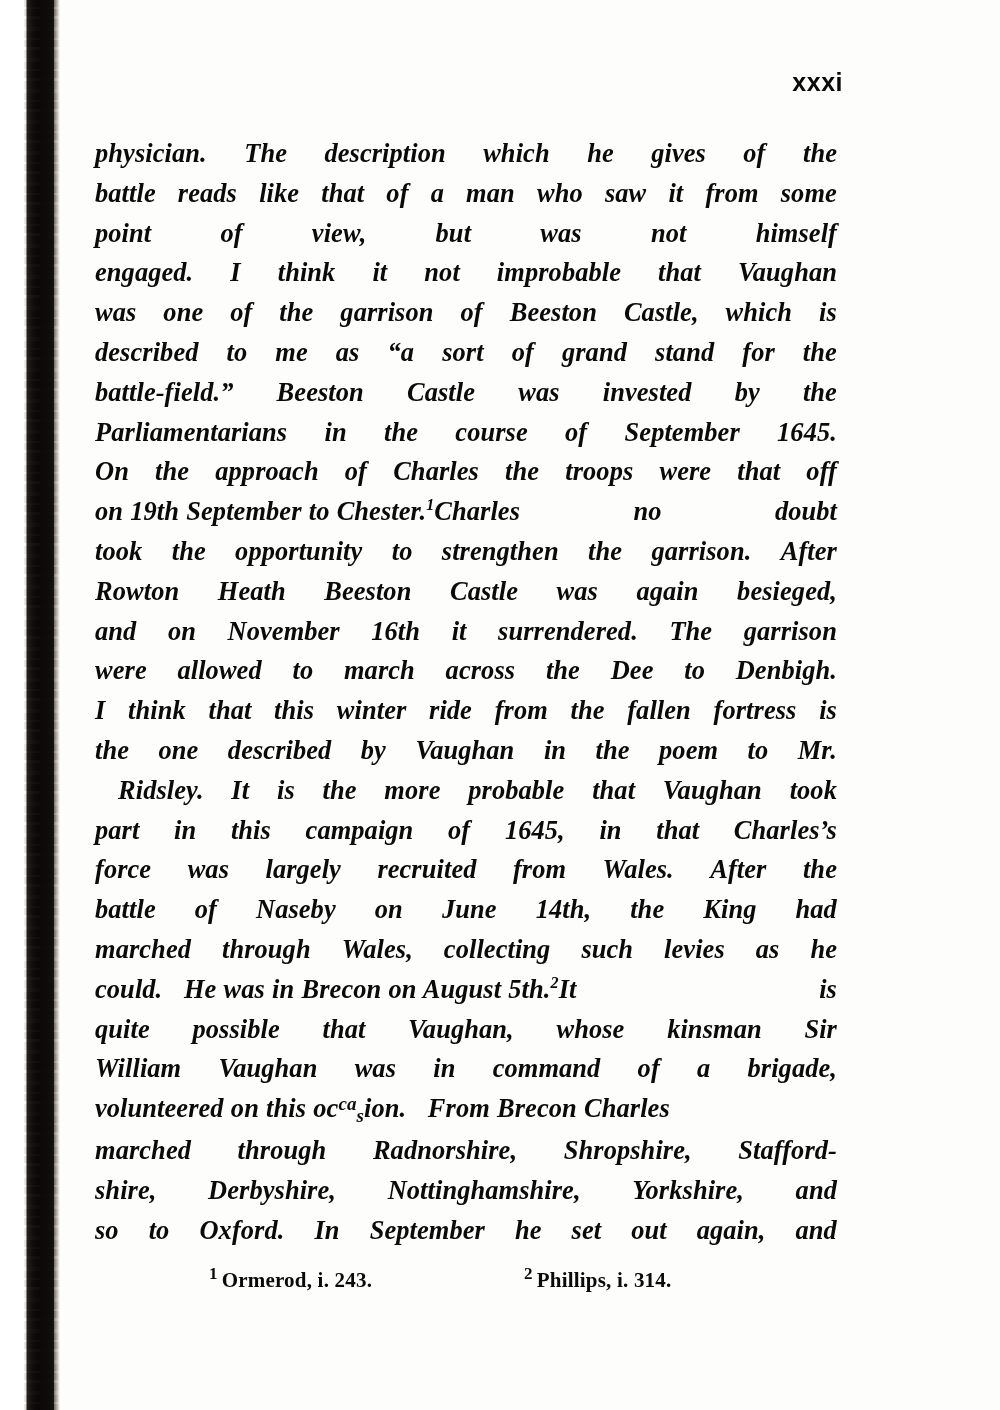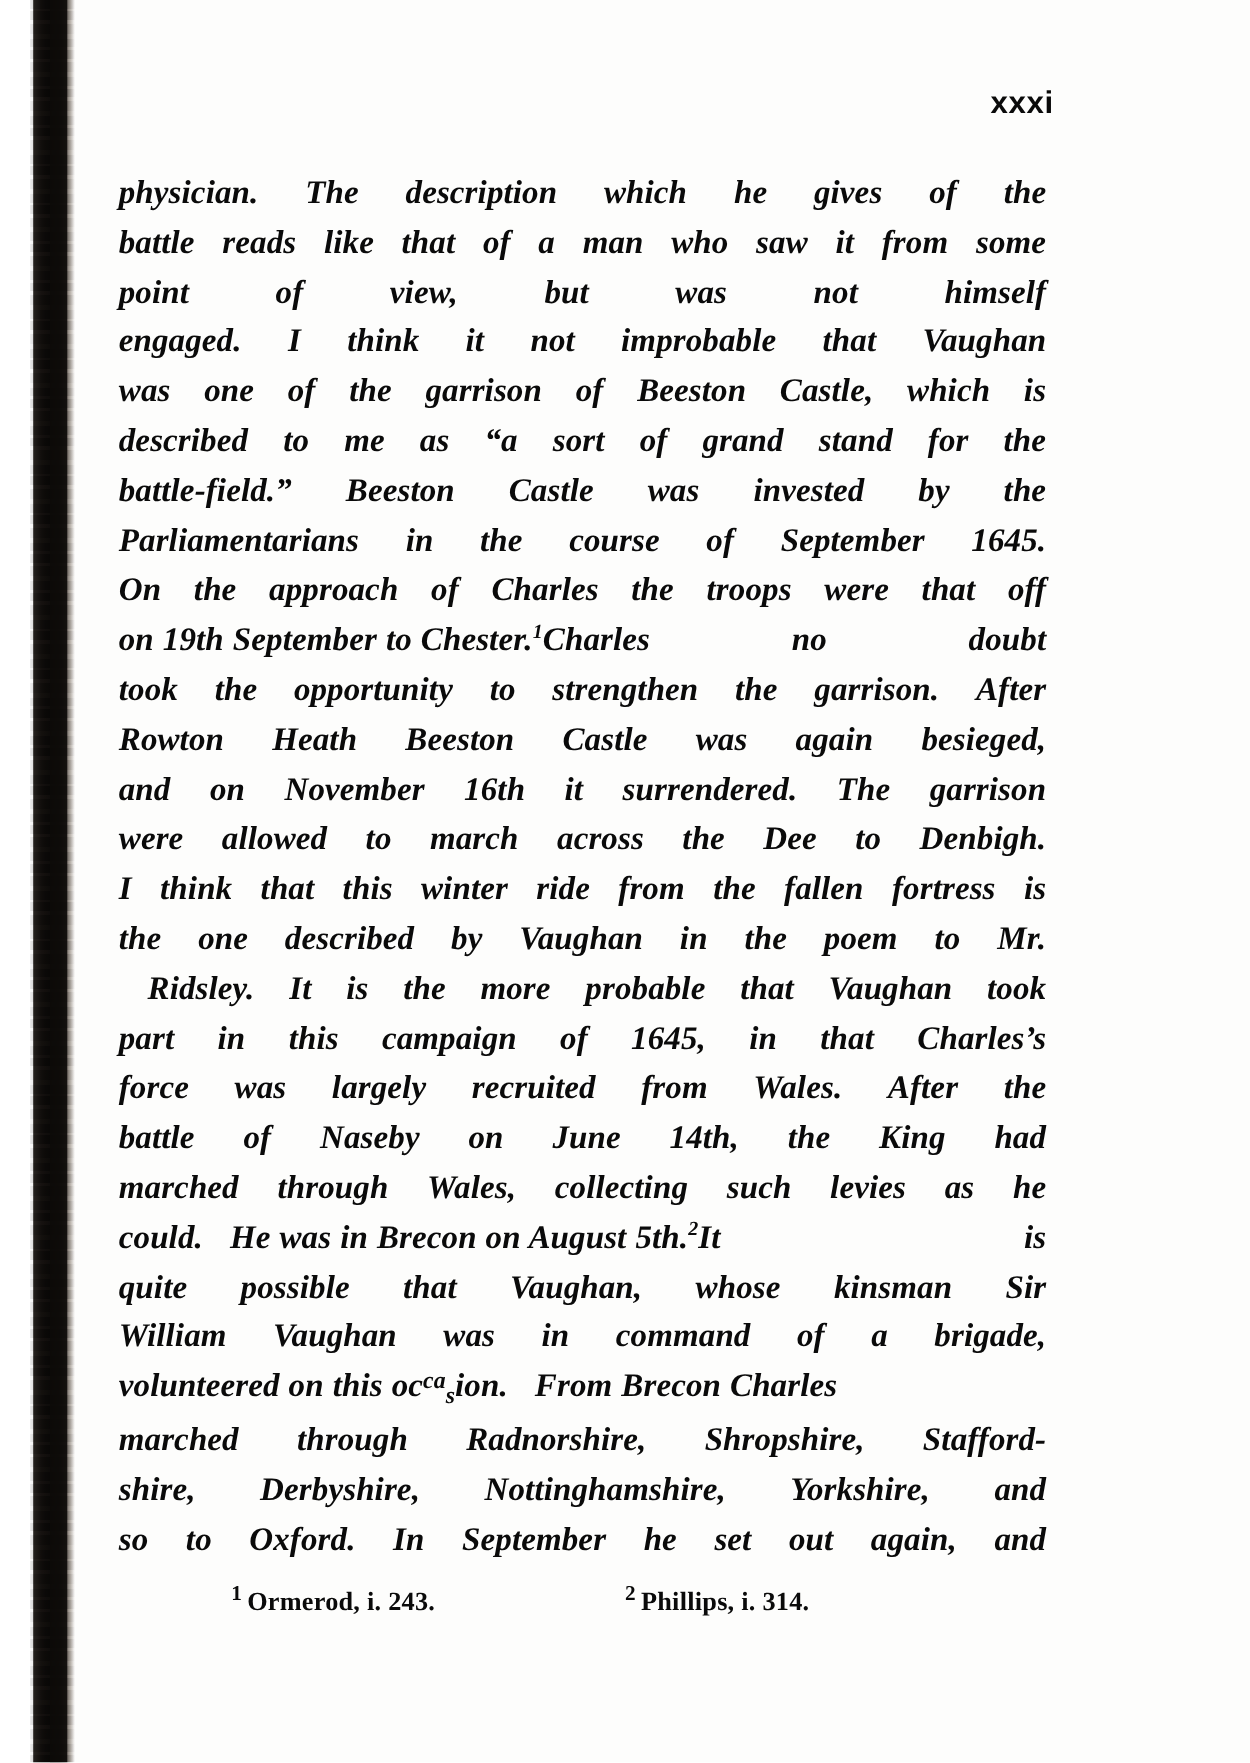--- a/index.html
+++ b/index.html
@@ -150,21 +150,21 @@
     margin-top: 18px;
     display: flex;
     font-size: 21px;
     font-weight: bold;
     letter-spacing: 0.2px;
   }
   .footnotes .fn-item {
     white-space: nowrap;
   }
   .footnotes .fn-item:first-child {
-    margin-left: 90px;
+    margin-left: 114px;
   }
   .footnotes .fn-item:last-child {
     margin-left: 152px;
   }
   .footnotes .marker {
     font-size: 17px;
     vertical-align: super;
     line-height: 0;
     margin-right: 4px;
   }

